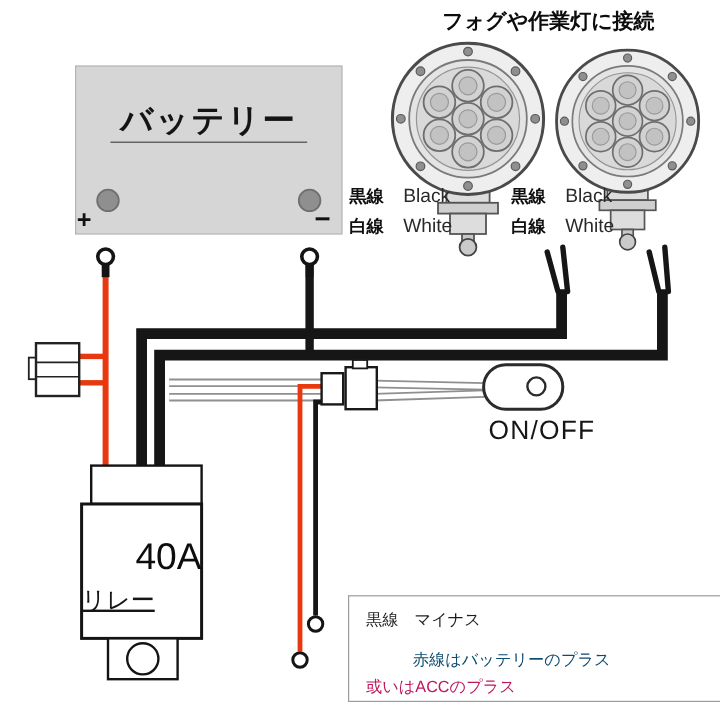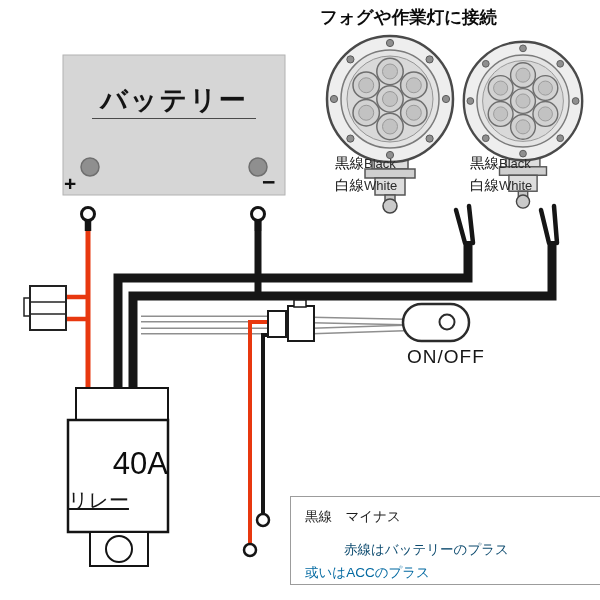--- a/index.html
+++ b/index.html
@@ -1,37 +1,37 @@
 <!DOCTYPE html>
 <html><head>
 <meta charset="utf-8">
 <style>
   html,body{margin:0;padding:0;background:#fff;}
   .canvas{position:relative;width:600px;height:600px;background:#ffffff;overflow:hidden;
           font-family:"Liberation Sans","DejaVu Sans",sans-serif;color:#111;}
   .abs{position:absolute;}
   svg.diagram{position:absolute;left:0;top:0;}
-  .title{left:320px;top:5px;width:274px;text-align:left;font-size:17.5px;font-weight:bold;color:#0c0c0c;}
+  .title{left:320px;top:5px;width:274px;text-align:center;font-size:17.5px;font-weight:bold;color:#0c0c0c;}
   .battery-label{left:63px;top:82px;width:222px;text-align:center;font-size:27px;font-weight:bold;letter-spacing:2px;color:#141414;}
   .battery-label span{border-bottom:1.5px solid #4a4a4a;padding:0 8px 3px;font-family:Liberation Serif, serif;}
   .plus{left:64px;top:172px;font-size:21px;font-weight:bold;color:#111;}
   .minus{left:262px;top:169px;font-size:23px;font-weight:bold;color:#111;}
   .wirelabels{font-size:14.5px;line-height:1.55;color:#101010;}
-  .wirelabels .jp{font-weight:normal;margin-left:44px;}
-  .wirelabels .en{font-size:13px;color:#2a2a2a;margin-left:0;font-weight:normal;}
+  .wirelabels .jp{font-weight:bold;}
+  .wirelabels .en{font-size:16px;color:#2a2a2a;margin-left:16px;font-weight:normal;}
   .wl1{left:291px;top:152px;}
   .wl2{left:426px;top:152px;}
-  .onoff{left:407px;top:346px;font-size:19px;letter-spacing:1px;color:#161616;}
+  .onoff{left:407px;top:346px;font-size:22px;letter-spacing:1px;color:#161616;}
   .relay-amp{left:68px;top:446px;width:100px;text-align:right;font-size:31px;color:#0d0d0d;}
   .relay-name{left:68px;top:487px;width:100px;text-align:left;font-size:20px;color:#161616;text-decoration:underline;}
   .legend{left:290px;top:496px;width:316px;height:89px;border:1px solid #9c9c9c;box-sizing:border-box;
           padding:11px 14px;font-size:13.5px;line-height:1.35;background:transparent;}
   .legend .l1{color:#1c1c1c;margin-bottom:15px;}
   .legend .l2{color:#0c4a6e;margin-left:39px;}
-  .legend .l3{color:#0369a1;margin-top:5px;}
+  .legend .l3{color:#be185d;margin-top:5px;}
 </style>
 </head>
 <body>
 
 <div class="canvas">
 
   <svg class="diagram" width="600" height="600" viewBox="0 0 600 600">
     <defs>
       <g id="worklight">
 

